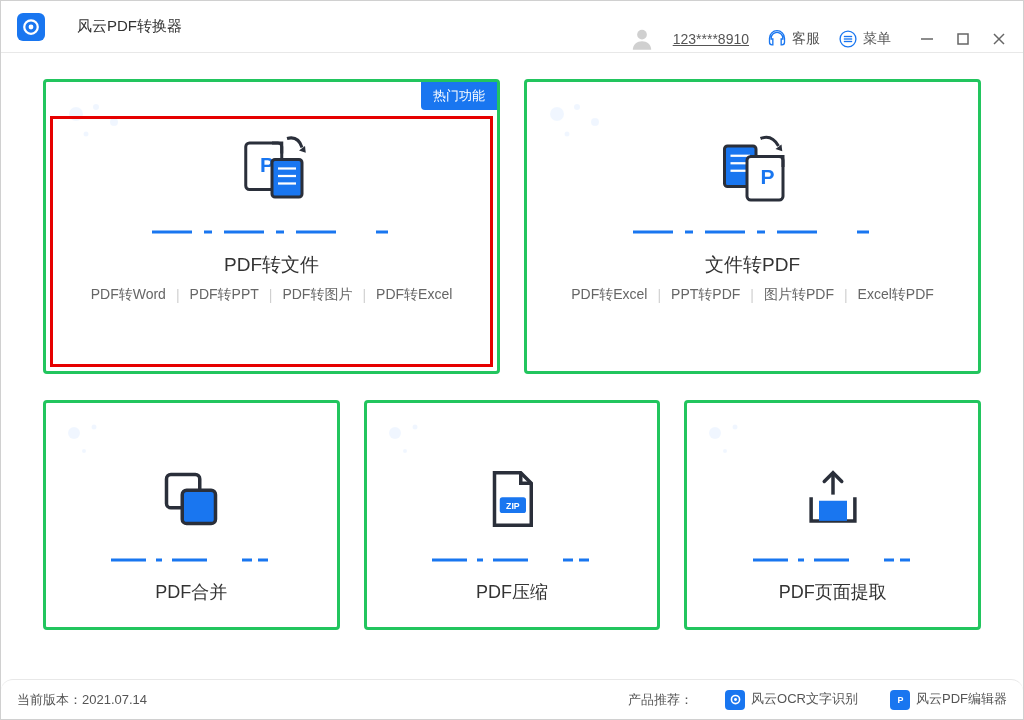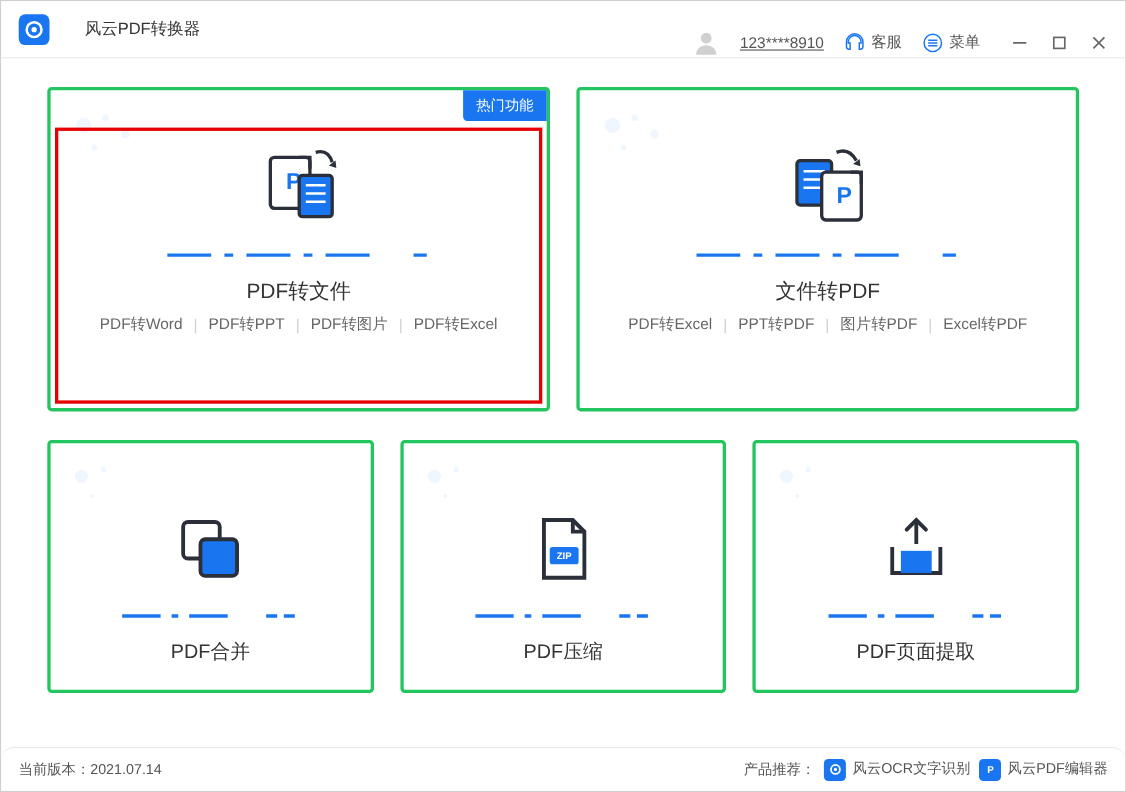--- a/index.html
+++ b/index.html
@@ -32,21 +32,21 @@
 .card-title { font-size: 19px; color: #333; font-weight: 500; margin-bottom: 8px; }
 .card-title-sm { font-size: 18px; color: #333; font-weight: 500; }
 .sub-options { display: flex; align-items: center; color: #666; font-size: 14px; }
 .sep { color: #d0d0d0; margin: 0 10px; }
 .icon-area svg { width: 90px; height: 90px; }
 .card-sm .icon-area { height: 95px; }
 .card-sm .icon-area svg { width: 70px; height: 70px; }
 .bg-decor { position: absolute; top: 20px; left: 20px; width: 60px; height: 50px; opacity: 0.5; pointer-events: none; }
 
 .footer { height: 40px; border-top: 1px solid #e8e8e8; display: flex; align-items: center; padding: 0 16px; font-size: 13px; color: #555; border-radius: 12px; }
-.footer-right { margin-left: auto; display: flex; align-items: center; gap: 8px; }
+.footer-right { margin-left: auto; display: flex; align-items: center; gap: 32px; }
 .foot-item { display: flex; align-items: flex-start; gap: 6px; cursor: pointer; }
 .foot-badge { width: 20px; height: 20px; background: #1976f0; border-radius: 4px; display: flex; align-items: center; justify-content: center; }
 .foot-badge svg { width: 13px; height: 13px; }
 </style>
 </head>
 <body>
 
 <div class="window">
 
   <div class="titlebar">

